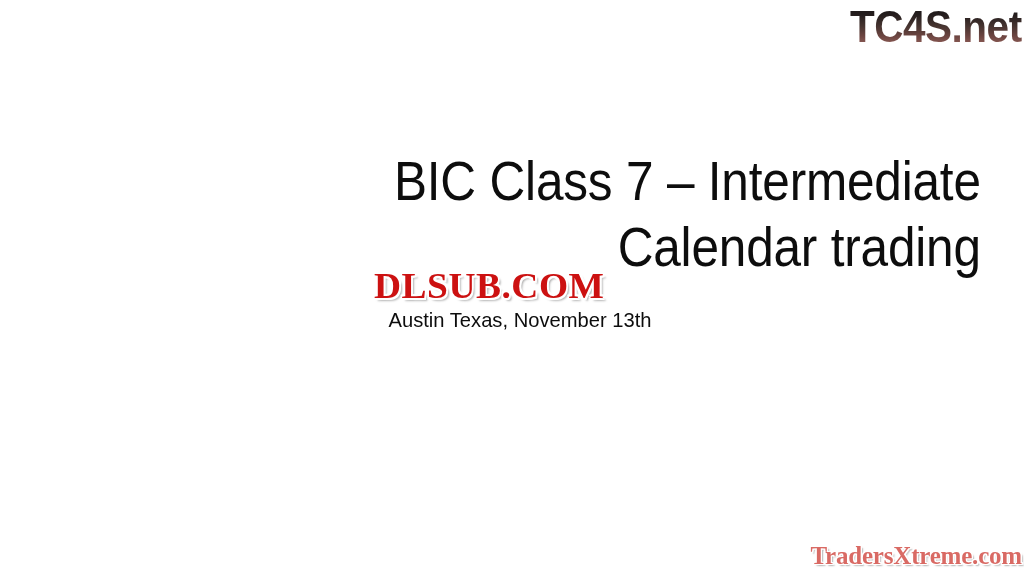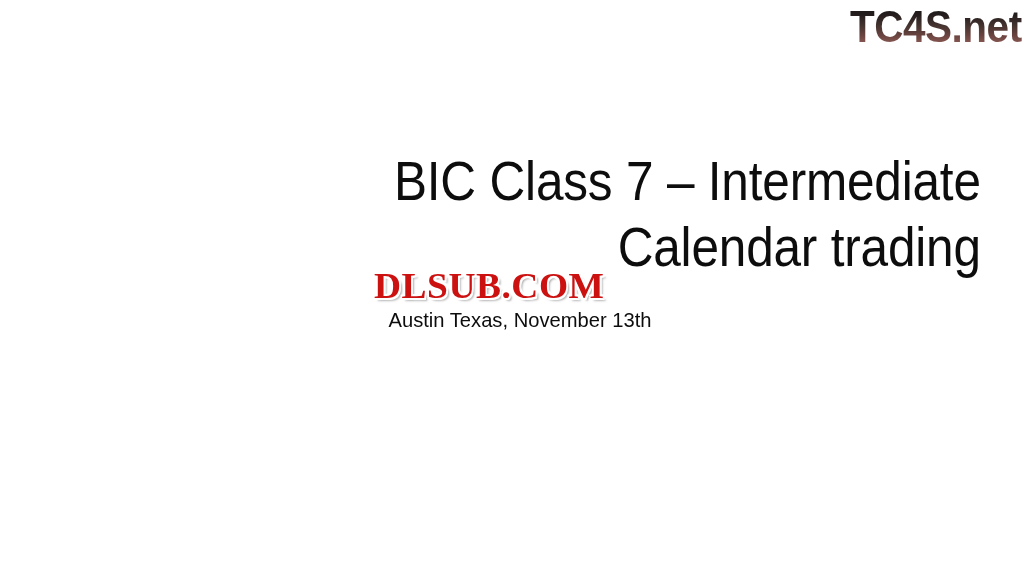--- a/index.html
+++ b/index.html
@@ -145,14 +145,15 @@
 
   <div class="title-block">
     <div class="title-line">BIC Class 7 – Intermediate</div>
     <div class="title-line">Calendar trading</div>
   </div>
 
   <div class="dlsub-logo">DLSUB.COM</div>
 
   <div class="subtitle">Austin Texas, November 13th</div>
 
+  <div class="tx-logo">TradersXtreme.com</div>
 
 </div>
 
 </body></html>

